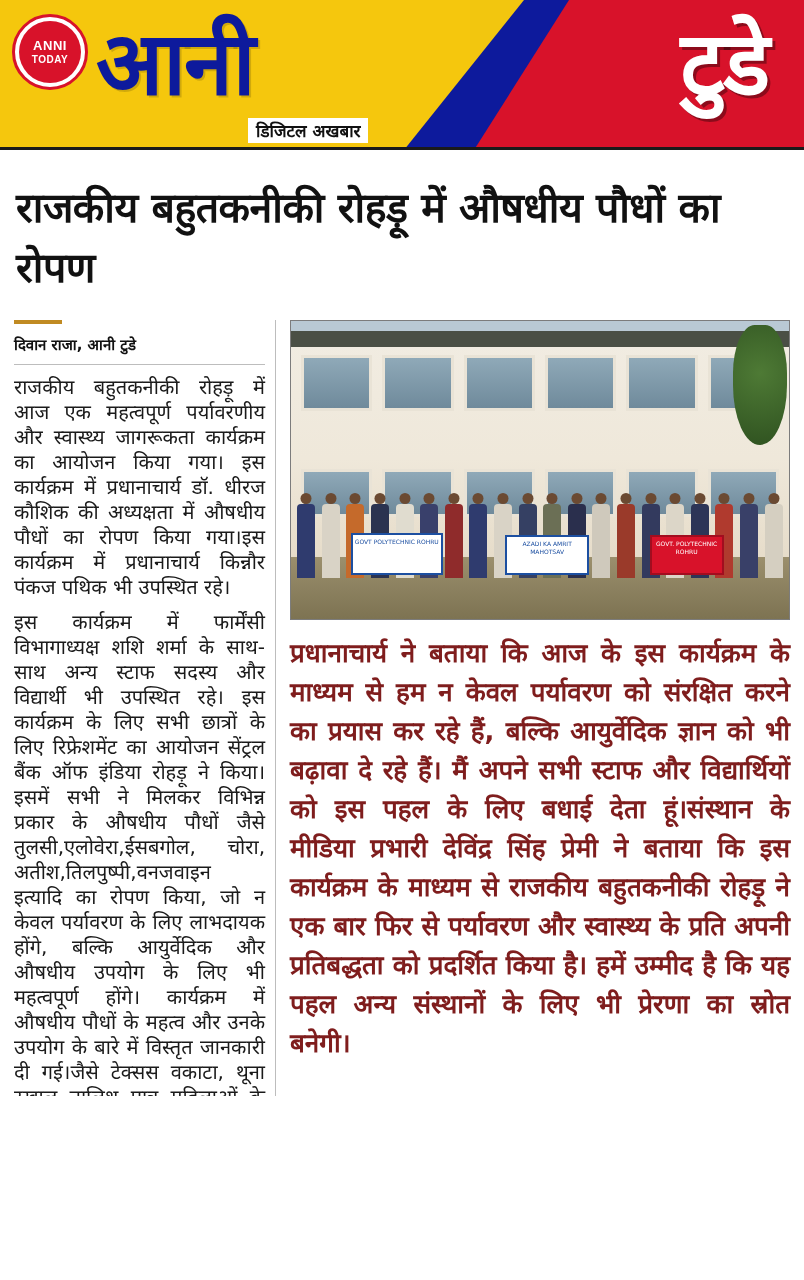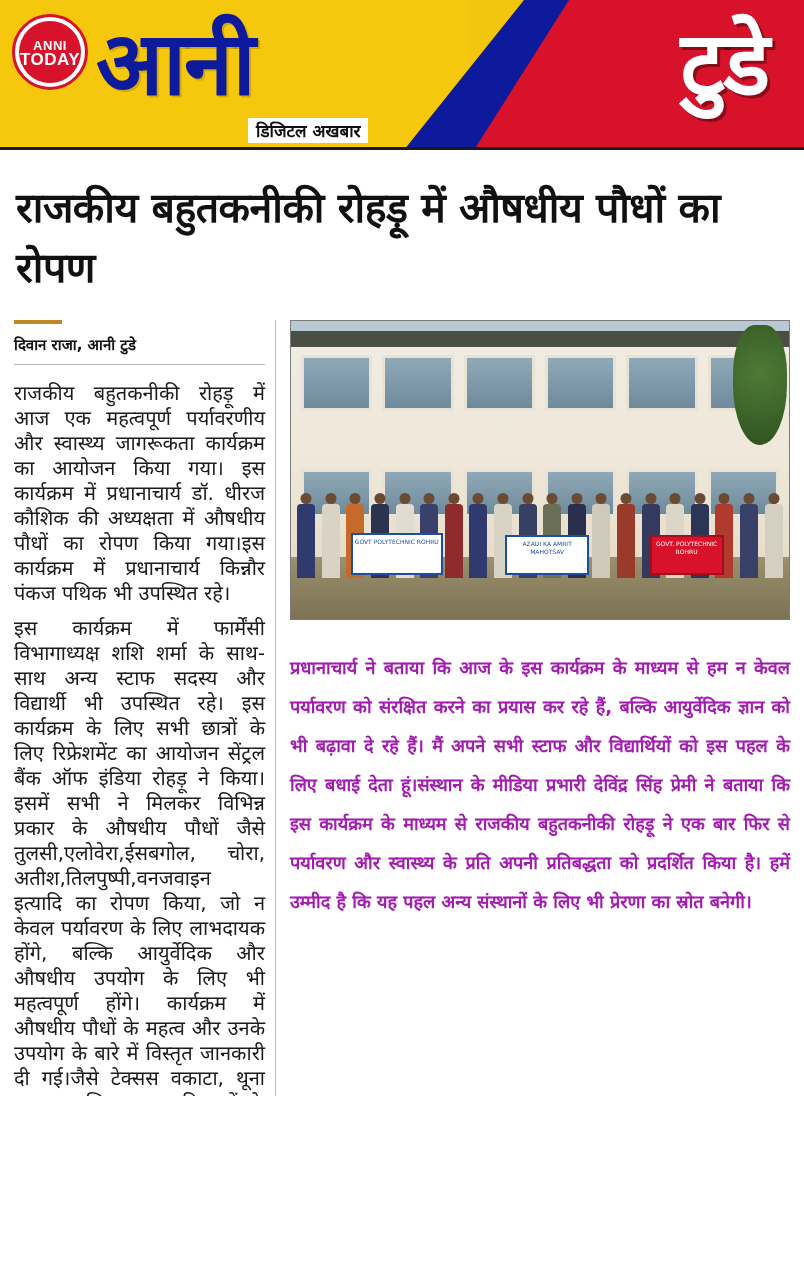--- a/index.html
+++ b/index.html
@@ -47,21 +47,21 @@
     display: flex; flex-direction: column; align-items: center; justify-content: center;
     z-index: 6;
   }
   .logo-badge .ring {
     width: 62px; height: 62px; border-radius: 50%;
     background: #d8122a;
     display: flex; flex-direction: column; align-items: center; justify-content: center;
     color: #fff;
   }
   .logo-badge .l1 { font-size: 13px; font-weight: bold; letter-spacing: .5px; line-height: 14px; }
-  .logo-badge .l2 { font-size: 17px; font-weight: bold; letter-spacing: .5px; line-height: 13px; }
+  .logo-badge .l2 { font-size: 10px; font-weight: bold; letter-spacing: .5px; line-height: 13px; }
 
   .mast-title-hi {
     position: absolute; left: 96px; top: 16px;
     font-family: "DejaVu Sans", sans-serif;
     font-size: 88px; font-weight: bold;
     color: #0d1a9c;
     line-height: 96px;
     letter-spacing: -2px;
     text-shadow: 2px 2px 0 rgba(0,0,0,0.15);
     z-index: 5;
@@ -114,21 +114,21 @@
   .byline-rule {
     width: 48px; height: 4px; background: #c08a22; margin-bottom: 10px;
   }
   .byline {
     font-family: "DejaVu Sans", sans-serif;
     font-size: 15px;
     font-weight: bold;
     color: #111;
     padding-bottom: 10px;
     border-bottom: 1px solid #bdbdbd;
-    margin-bottom: 16px;
+    margin-bottom: 10px;
   }
   .body-text {
     font-family: "DejaVu Sans", sans-serif;
     font-size: 20px;
     line-height: 25px;
     color: #1a1a1a;
     text-align: justify;
     text-justify: inter-word;
   }
   .body-text p { margin-bottom: 10px; }
@@ -214,25 +214,25 @@
     padding: 8px 10px;
     font-family: "DejaVu Sans", sans-serif;
     font-size: 19px;
     font-weight: bold;
     color: #111;
     text-align: center;
   }
 
   
   .quote-block {
-    margin-top: 28px;
-    font-family: "DejaVu Sans", sans-serif;
-    font-size: 18px;
+    margin-top: 14px;
+    font-family: "DejaVu Sans", sans-serif;
+    font-size: 26px;
     line-height: 39px;
-    color: #a21caf;
+    color: #7f1d1d;
     font-weight: bold;
     text-align: justify;
     text-justify: inter-word;
   }
 </style>
 </head>
 <body>
 
 <div class="page">
 

